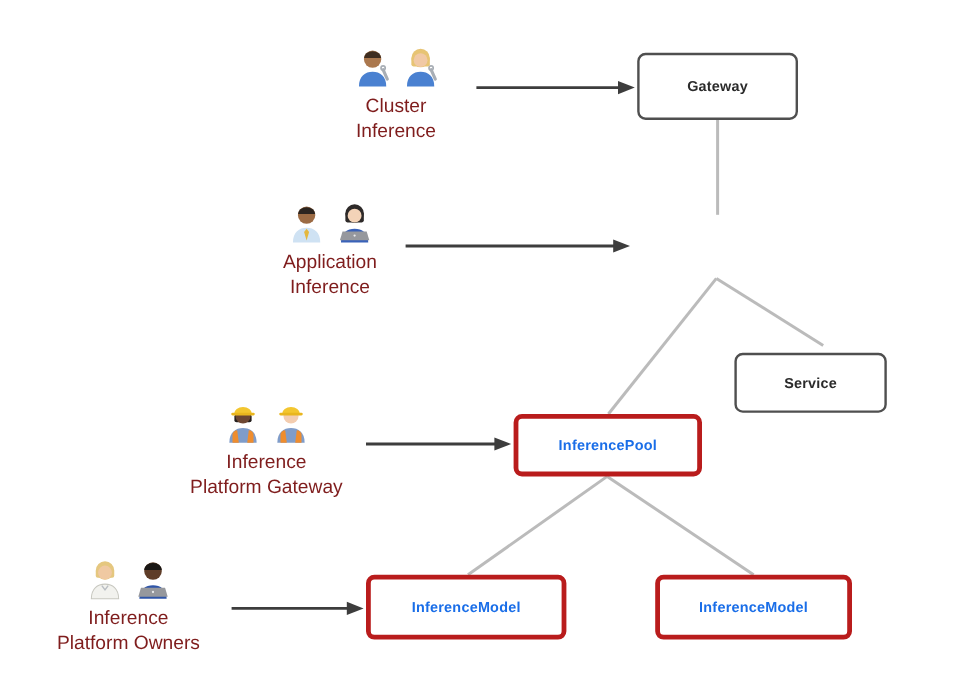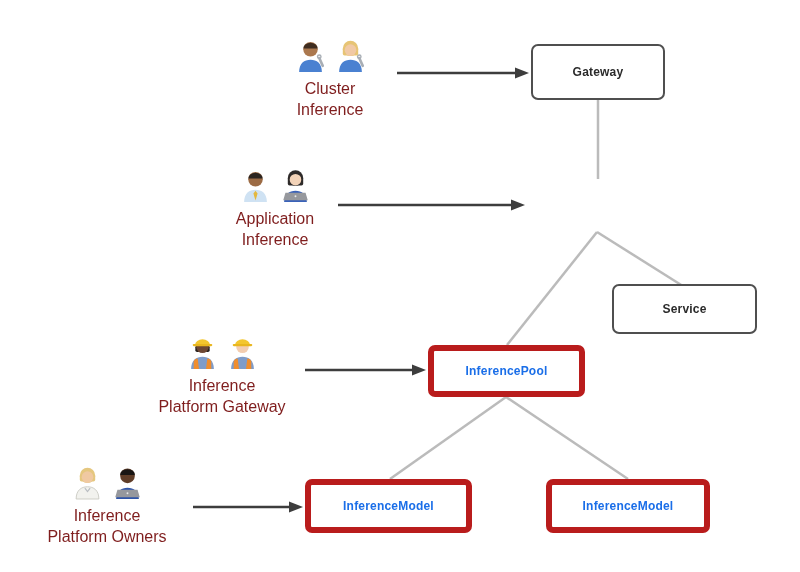--- a/index.html
+++ b/index.html
@@ -7,21 +7,21 @@
     position:relative;width:800px;height:572px;background:#ffffff;
     font-family:"Liberation Sans",sans-serif;overflow:hidden;
   }
   #edges{position:absolute;left:0;top:0;}
   .node{
     position:absolute;display:flex;align-items:center;justify-content:center;
     background:#ffffff;border-radius:7px;font-weight:700;font-size:12px;
     letter-spacing:.2px;box-sizing:border-box;
   }
   .node.dark{border:2px solid #4f4f4f;color:#2b2b2b;}
-  .node.blue{border:6px solid #b91c1c;color:#1a6ee8;}
+  .node.blue{border:4px solid #b91c1c;color:#1a6ee8;}
   .persona{position:absolute;width:170px;display:flex;flex-direction:column;align-items:center;}
   .icons{display:flex;gap:5px;align-items:flex-end;}
   .plabel{margin-top:5px;text-align:center;font-size:16px;line-height:21px;color:#7f1d1d;}
 </style>
 </head>
 <body>
 
 <div id="canvas">
 
   <svg id="edges" width="800" height="572">
@@ -46,21 +46,21 @@
     </g>
     <g>
       <line x1="193" y1="507" x2="290" y2="507" stroke="#3d3d3d" stroke-width="2.3"></line>
       <polygon points="303,507 289,501.5 289,512.5" fill="#3d3d3d"></polygon>
     </g>
   </svg>
 
   <div class="node dark" style="left:531px;top:44px;width:134px;height:56px">
     <span>Gateway</span>
   </div>
-  <div class="node dark" style="left:612px;top:284px;width:145px;height:50px">
+  <div class="node dark" style="left:612px;top:294px;width:127px;height:50px">
     <span>Service</span>
   </div>
   <div class="node blue" style="left:428px;top:345px;width:157px;height:52px">
     <span>InferencePool</span>
   </div>
   <div class="node blue" style="left:305px;top:479px;width:167px;height:54px">
     <span>InferenceModel</span>
   </div>
   <div class="node blue" style="left:546px;top:479px;width:164px;height:54px">
     <span>InferenceModel</span>

